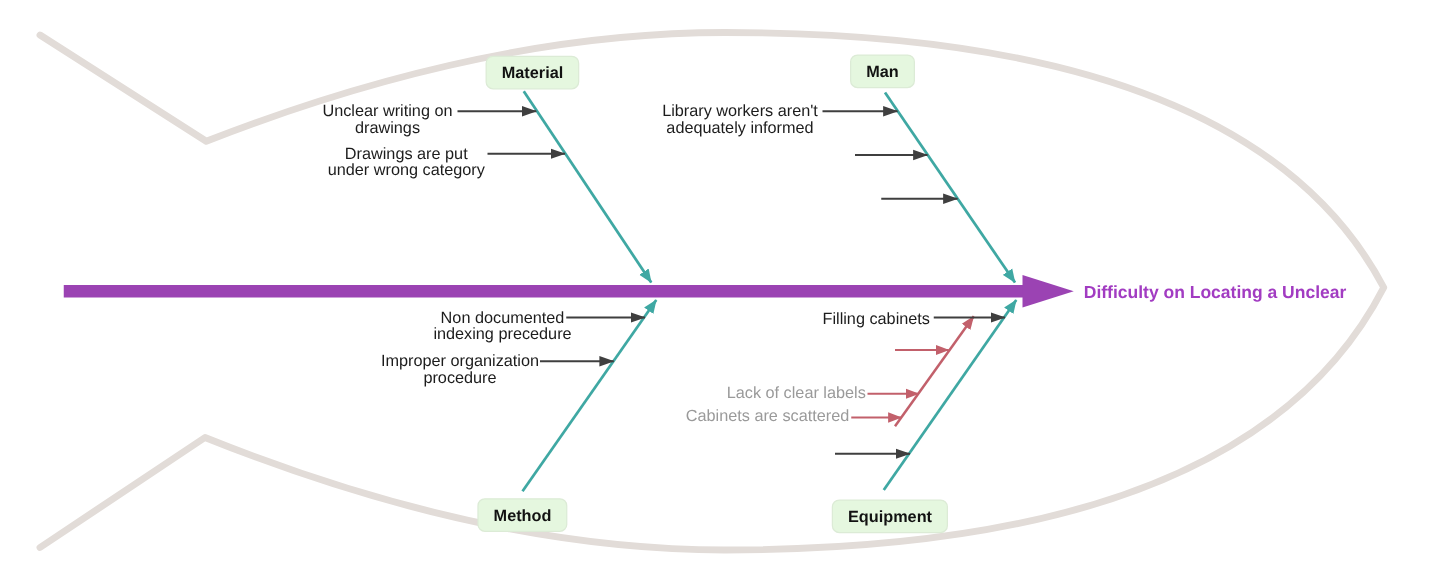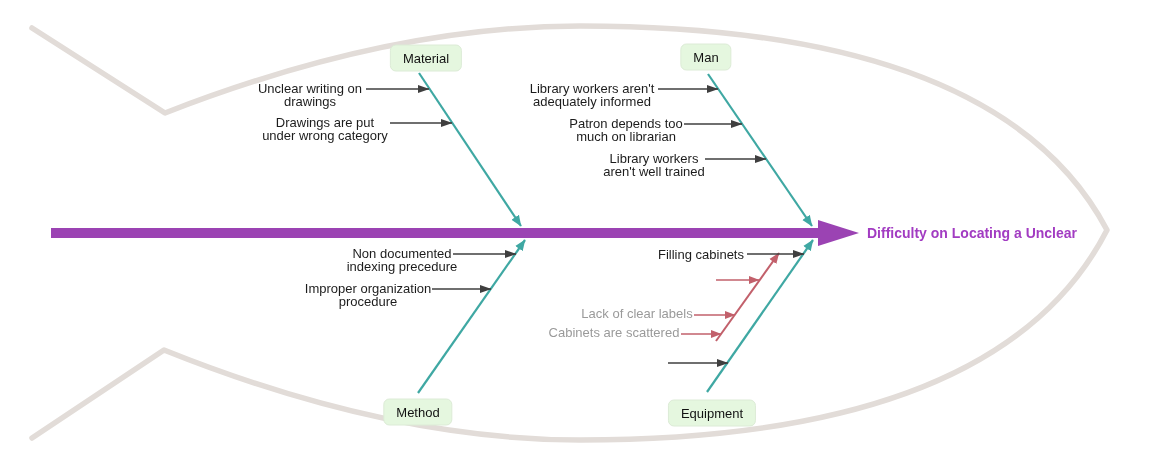--- a/index.html
+++ b/index.html
@@ -21,21 +21,21 @@
     white-space:pre-line;
   }
   .cause.muted{color:#9a9a9a;}
   .cat{
     position:absolute;
     transform:translate(-50%,-50%);
     background:#e5f7df;
     border:1px solid #dcebd6;
     border-radius:6px;
     padding:5px 12px;
-    font-weight:normal;
+    font-weight:bold;
     font-size:13px;
     color:#121212;
     white-space:nowrap;
   }
   .effect{
     position:absolute;
     left:867px;top:233px;
     transform:translateY(-50%);
     font-weight:bold;
     font-size:14px;
@@ -95,24 +95,20 @@
   <div class="cat" style="left:418px;top:412px">Method</div>
   <div class="cat" style="left:712px;top:413px">Equipment</div>
 
   <div class="cause" style="left:310px;top:82px;width:120px">Unclear writing on
 drawings</div>
   <div class="cause" style="left:325px;top:116px;width:130px">Drawings are put
 under wrong category</div>
 
   <div class="cause" style="left:592px;top:82px;width:130px">Library workers aren't
 adequately informed</div>
-  <div class="cause" style="left:626px;top:117px;width:130px">Patron depends too
-much on librarian</div>
-  <div class="cause" style="left:654px;top:152px;width:130px">Library workers
-aren't well trained</div>
 
   <div class="cause" style="left:402px;top:247px;width:130px">Non documented
 indexing precedure</div>
   <div class="cause" style="left:368px;top:282px;width:140px">Improper organization
 procedure</div>
 
   <div class="cause" style="left:701px;top:248px;width:110px">Filling cabinets</div>
   <div class="cause muted" style="left:637px;top:307px;width:130px">Lack of clear labels</div>
   <div class="cause muted" style="left:614px;top:326px;width:140px">Cabinets are scattered</div>
 

